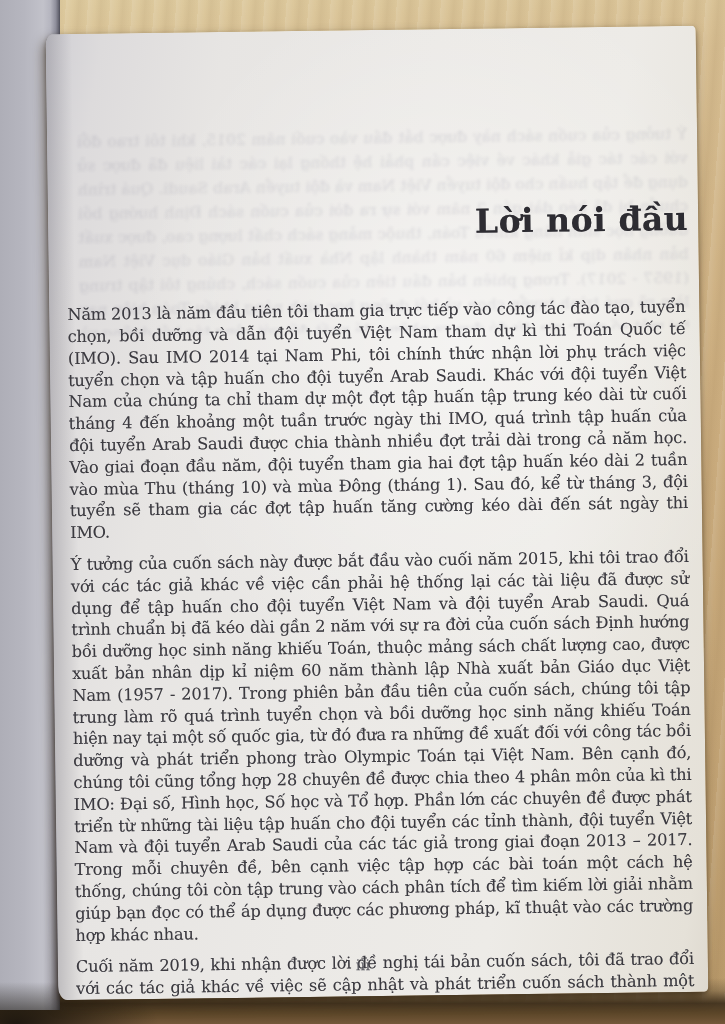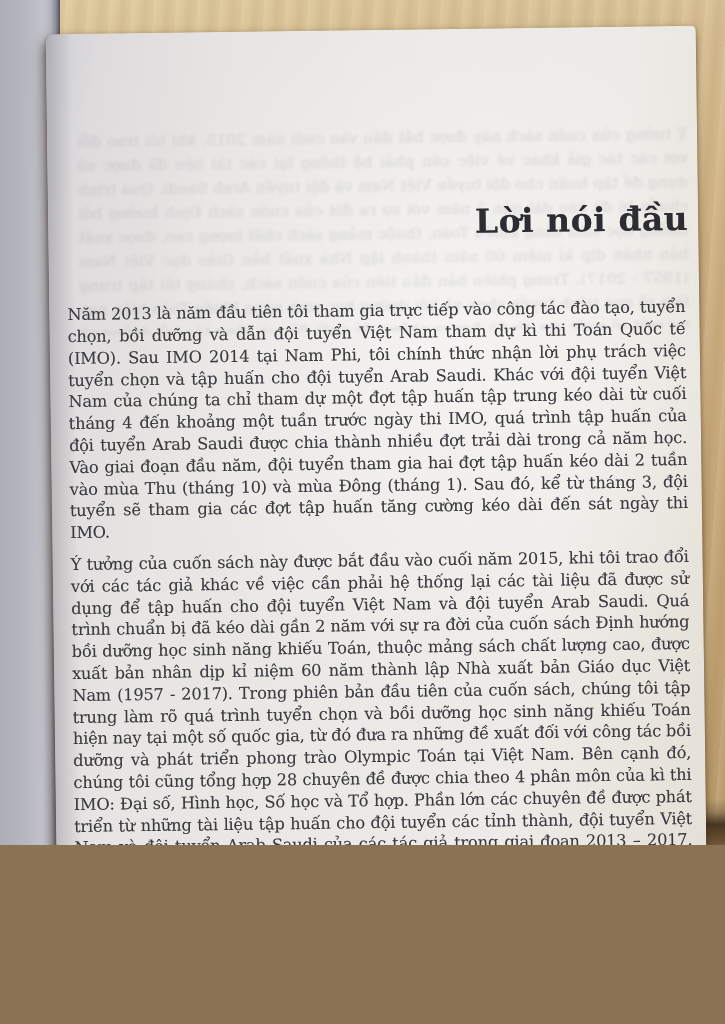--- a/index.html
+++ b/index.html
@@ -1,19 +1,19 @@
 <!DOCTYPE html>
 <html lang="vi"><head>
 <meta charset="utf-8">
 <style>
   html, body { margin: 0; padding: 0; background: #8a7252; }
   .scene {
     position: relative;
     width: 725px;
-    height: 845px;
+    height: 1024px;
     overflow: hidden;
     font-family: "DejaVu Serif", serif;
     background:
       repeating-linear-gradient(94deg,
         rgba(255,255,255,0.10) 0px, rgba(255,255,255,0.0) 7px,
         rgba(120,90,50,0.08) 13px, rgba(255,255,255,0.0) 22px),
       linear-gradient(175deg, #decb9f 0%, #d6bd91 10%, #ccae80 40%, #c3a476 70%, #b99a6b 100%);
   }
   
   .table-shadow {

